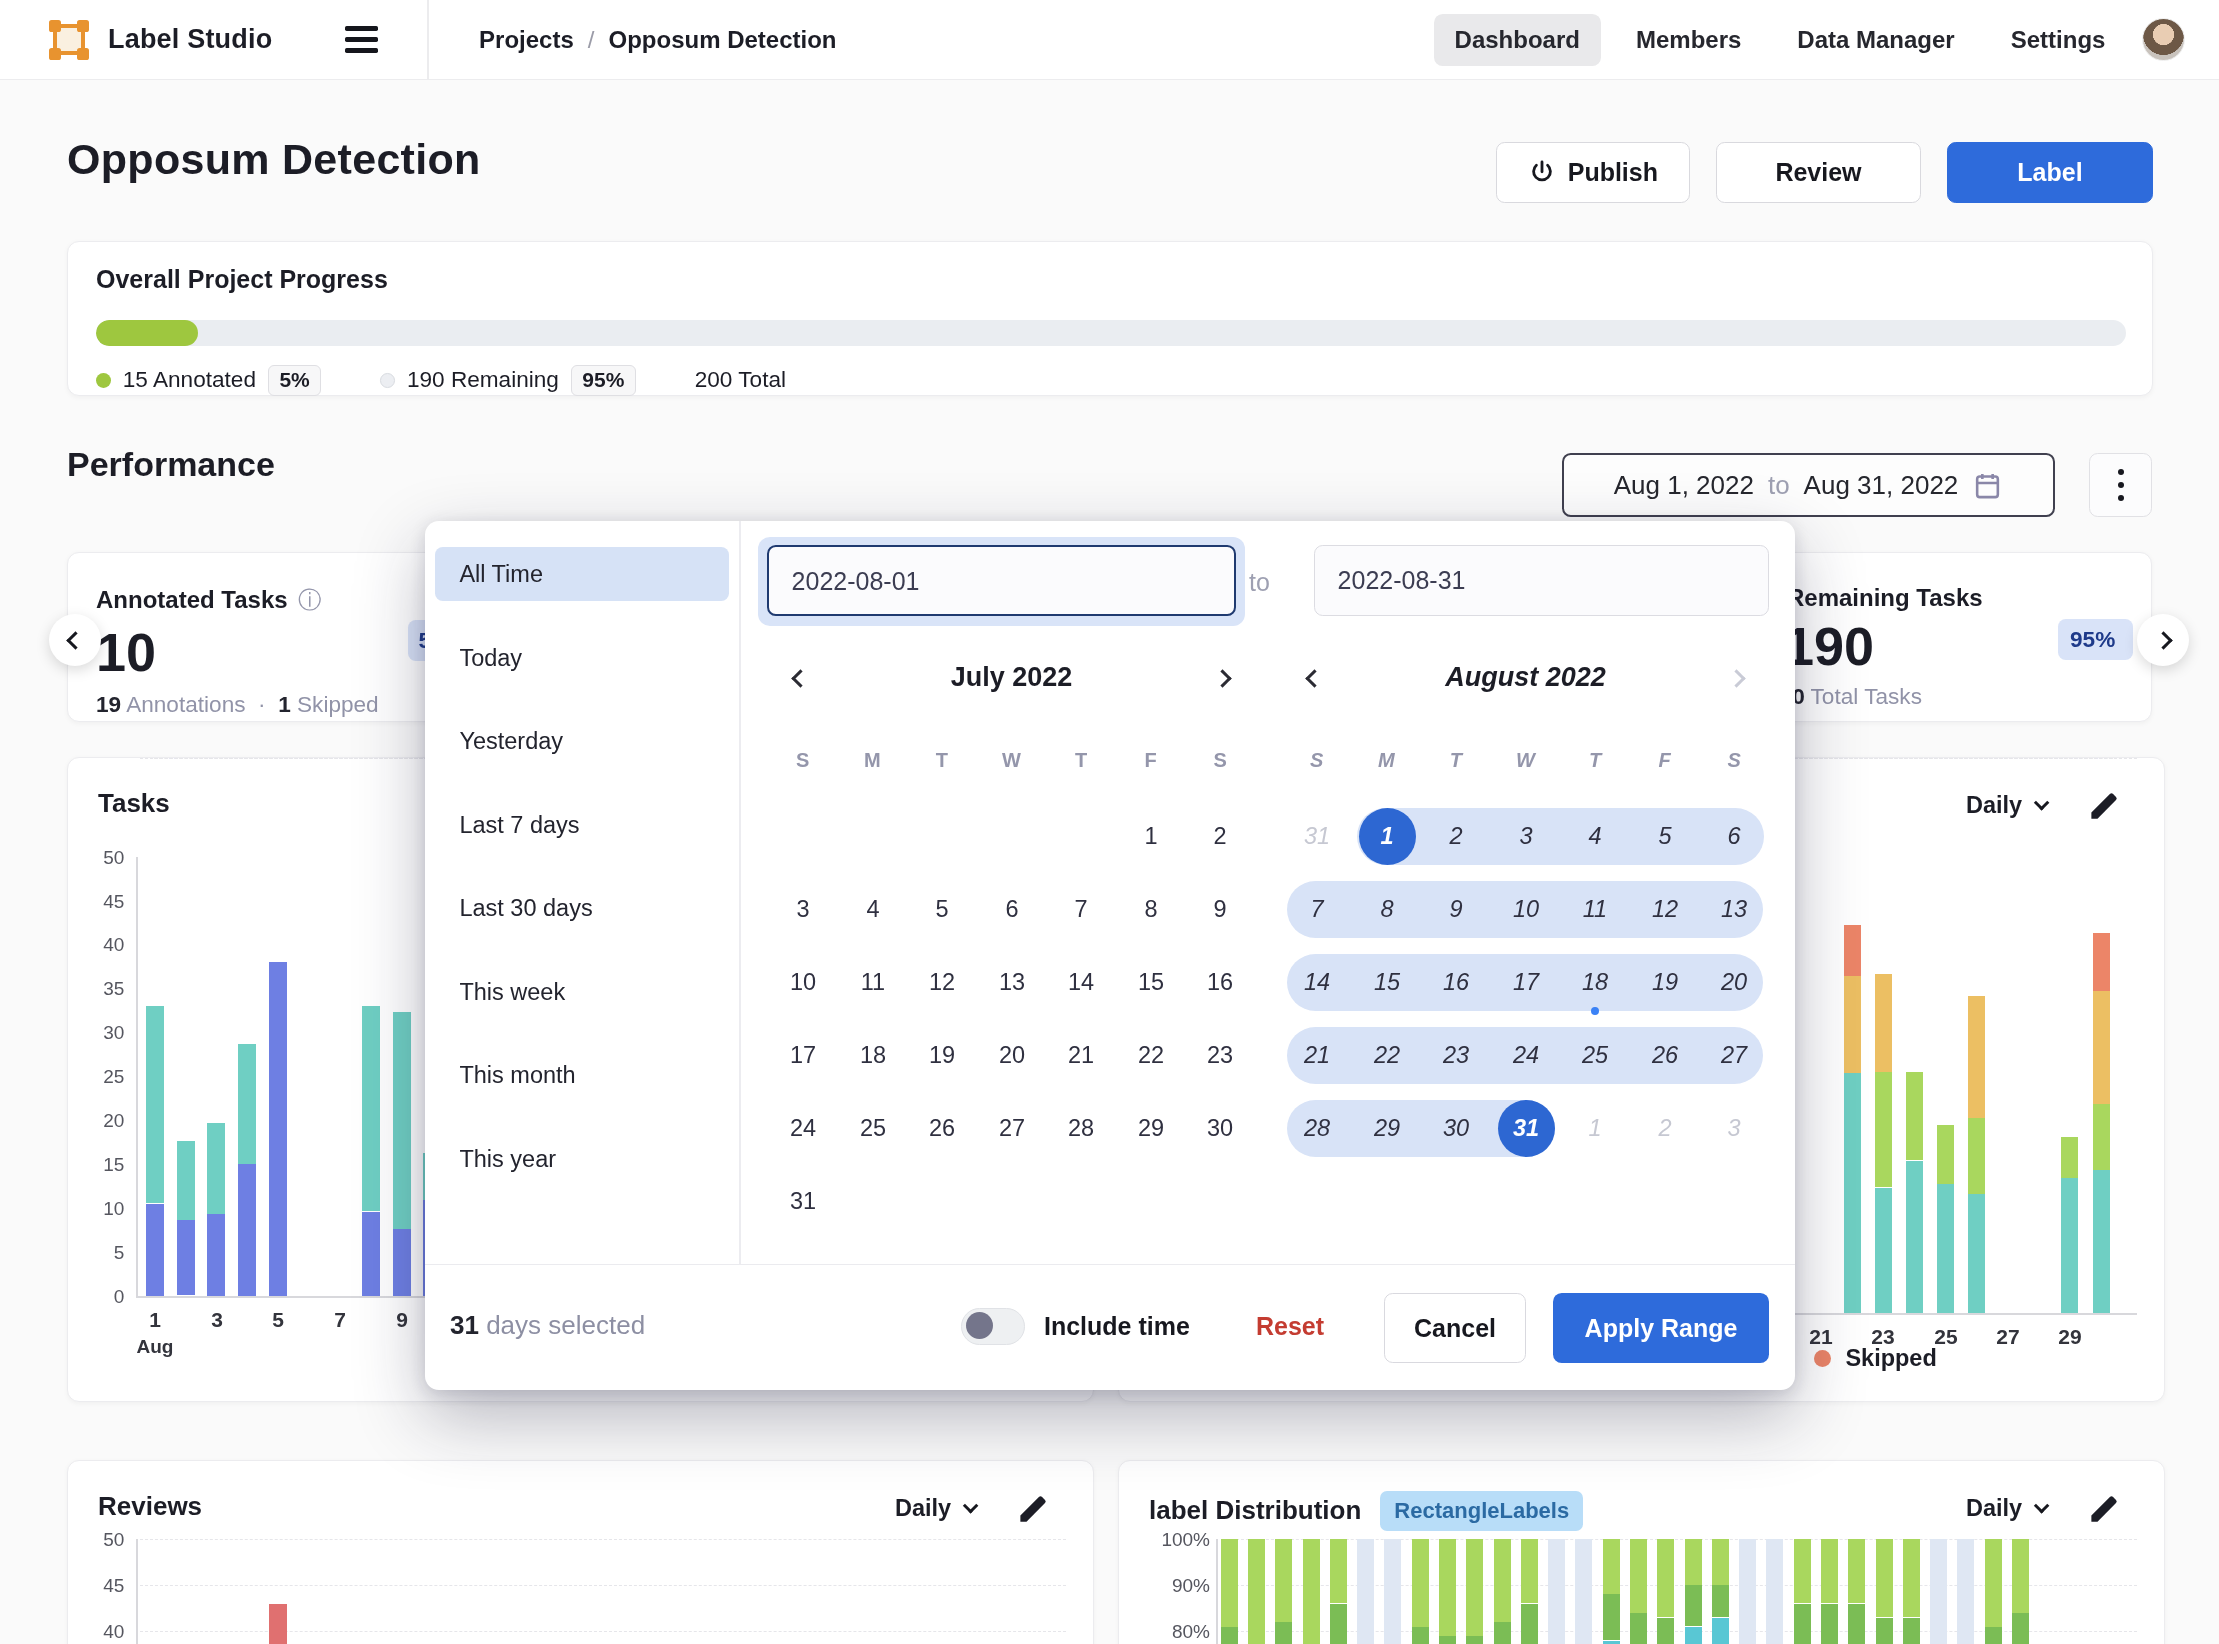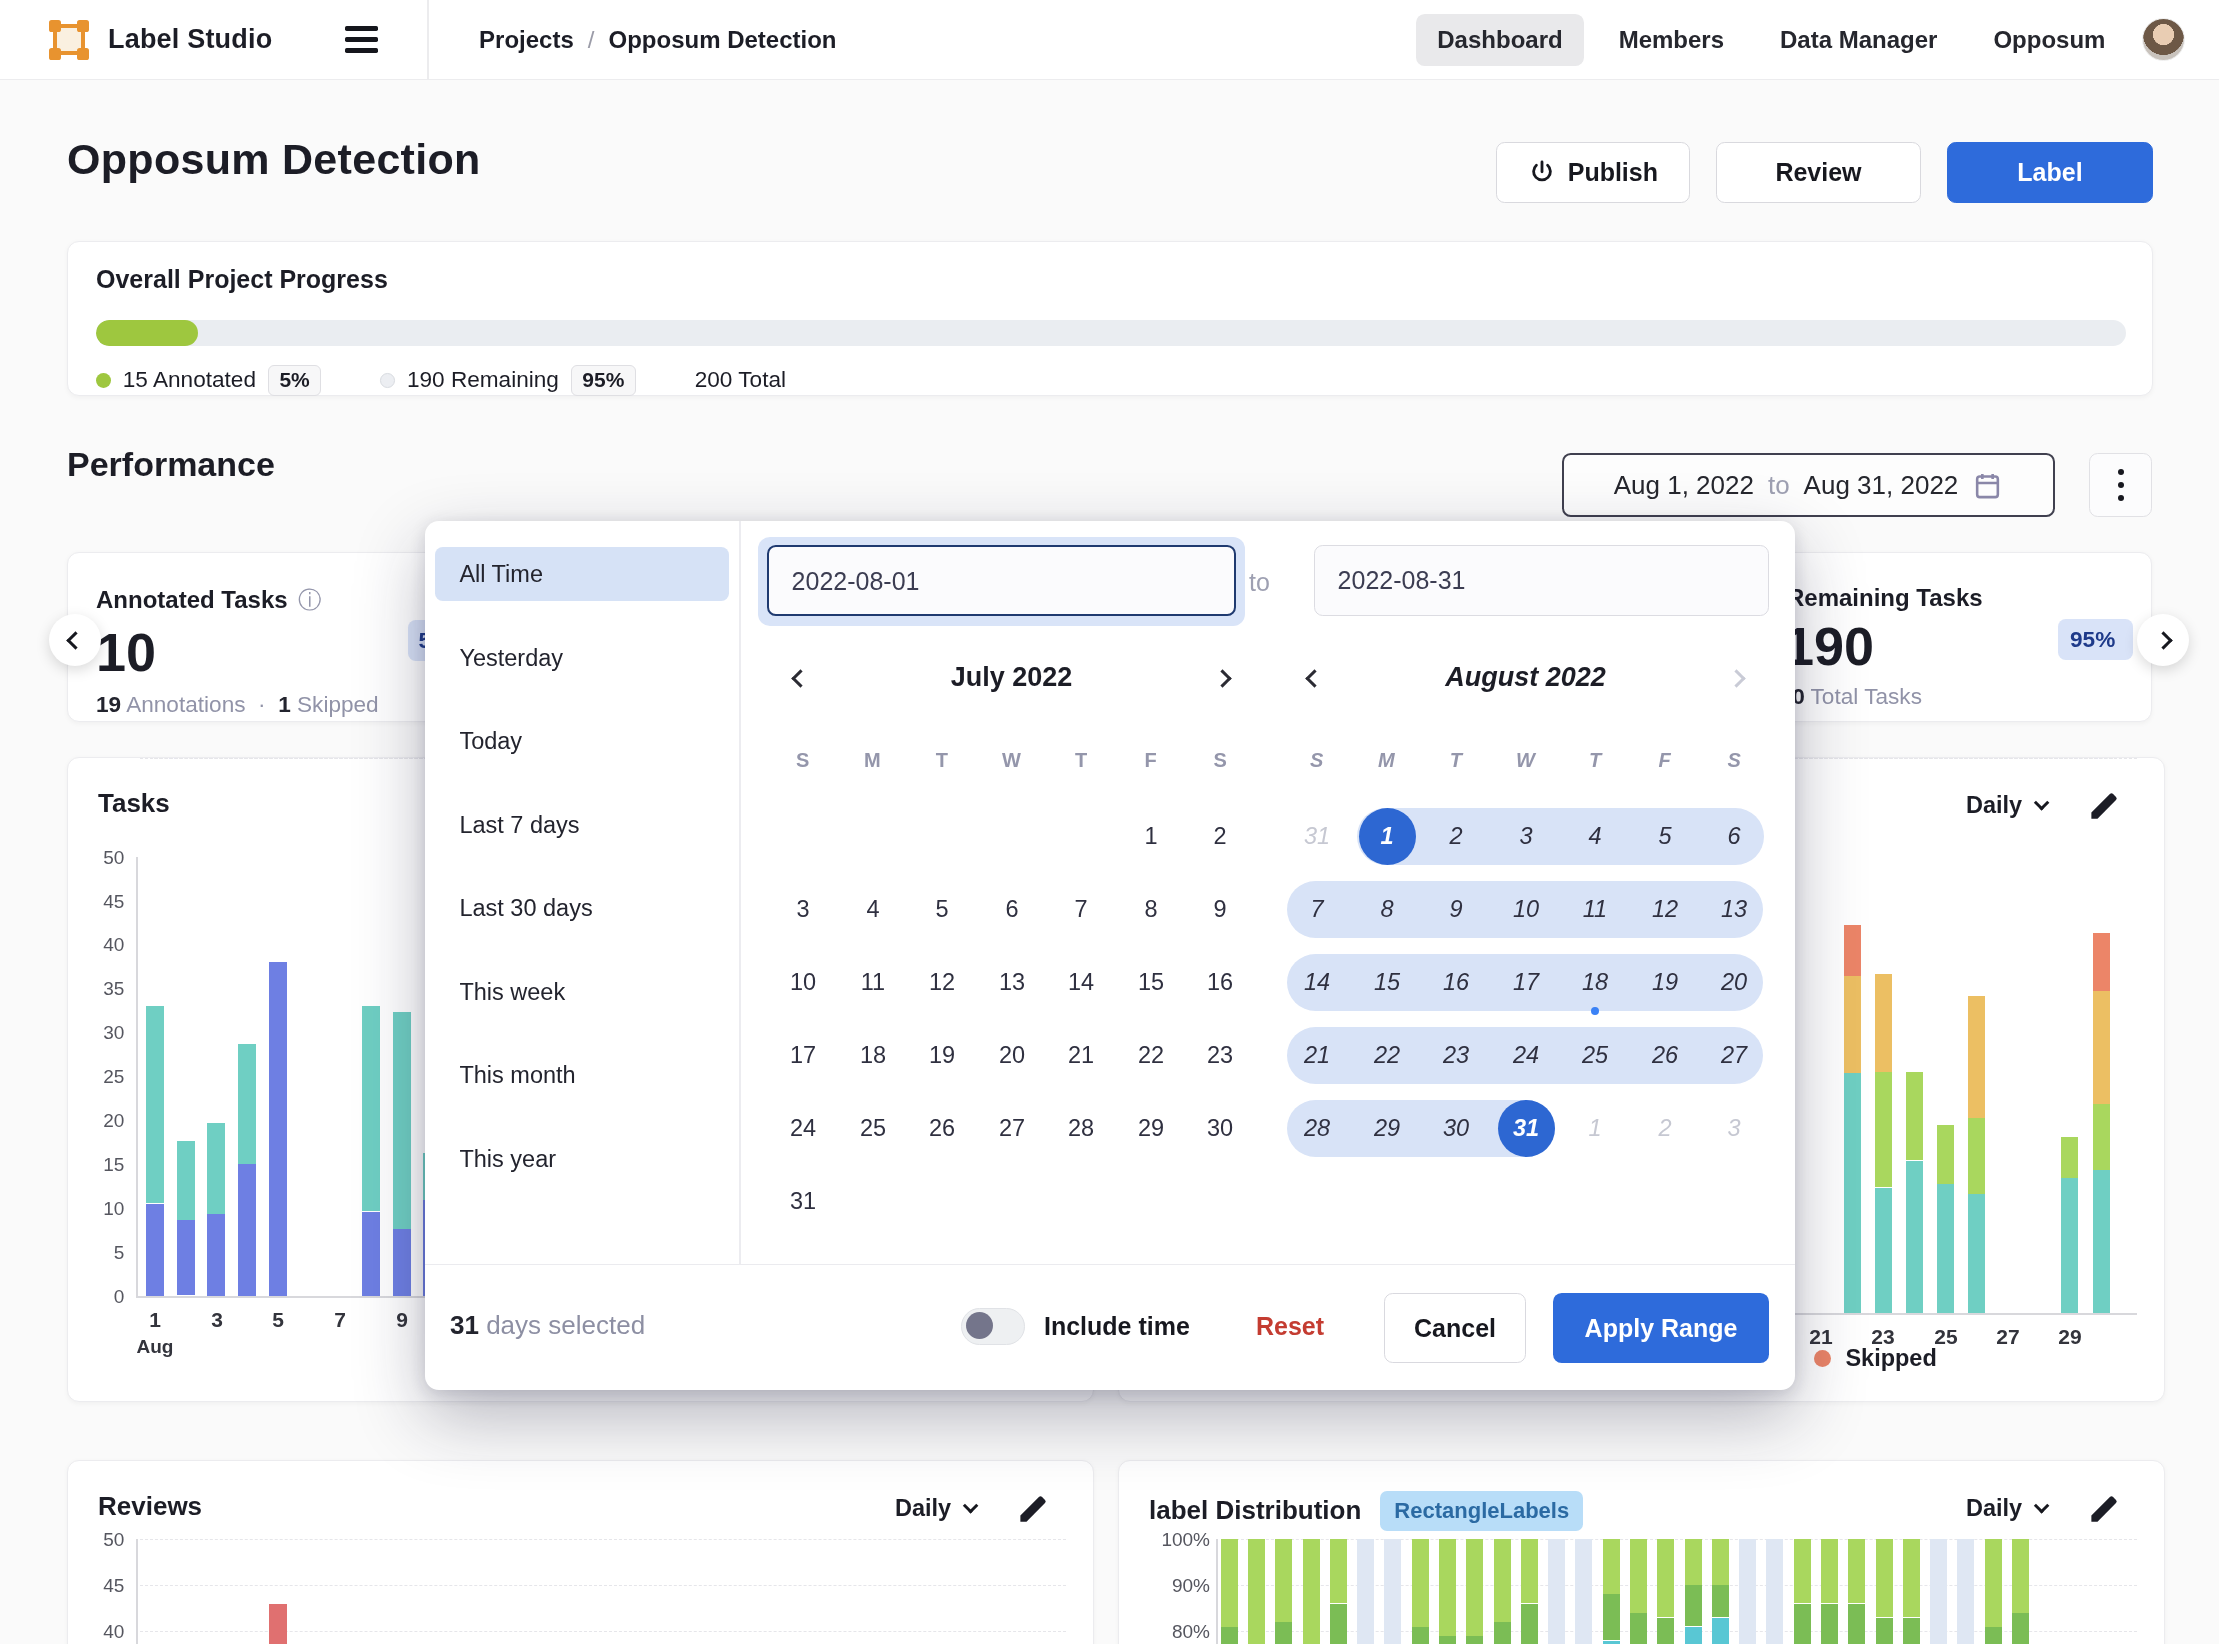--- a/index.html
+++ b/index.html
@@ -138,21 +138,21 @@
   <div class="hdr-divider"></div>
   <div class="breadcrumb">
     <span>Projects</span>
     <span class="sep">/</span>
     <span>Opposum Detection</span>
   </div>
   <div class="nav">
       <div class="tab active">Dashboard</div>
       <div class="tab">Members</div>
       <div class="tab">Data Manager</div>
-      <div class="tab">Opposum</div>
+      <div class="tab">Settings</div>
     </div>
   <div class="avatar"></div>
 </div>
 
 <div class="page-title">Opposum Detection</div>
 <div class="title-actions">
   <button class="btn outline">
     <svg width="28" height="28" viewBox="0 0 24 24" fill="none" stroke="#17181f" stroke-width="2.4" stroke-linecap="round">
       <path d="M12 2.5v8.5"></path>
         <path d="M7.2 5.4a7.2 7.2 0 1 0 9.6 0"></path>
@@ -510,22 +510,22 @@
     <div class="bar-seg" style="left: 838px; top: 78px; width: 17.4px; height: 261px; background: rgb(223, 231, 243);"></div>
     <div class="bar-seg" style="left: 866px; top: 78px; width: 17.4px; height: 88px; background: rgb(169, 215, 94);"></div>
     <div class="bar-seg" style="left: 866px; top: 166px; width: 17.4px; height: 261px; background: rgb(123, 189, 85);"></div>
     <div class="bar-seg" style="left: 893px; top: 78px; width: 17.4px; height: 74px; background: rgb(169, 215, 94);"></div>
     <div class="bar-seg" style="left: 893px; top: 152px; width: 17.4px; height: 261px; background: rgb(123, 189, 85);"></div>
   </div>
 
 <div class="modal">
   <div class="presets" id="presets">
       <div class="preset selected">All Time</div>
+      <div class="preset">Today</div>
       <div class="preset">Yesterday</div>
-      <div class="preset">Today</div>
       <div class="preset">Last 7 days</div>
       <div class="preset">Last 30 days</div>
       <div class="preset">This week</div>
       <div class="preset">This month</div>
       <div class="preset">This year</div>
     </div>
   <div class="v-divider"></div>
 
   <div class="focus-wrap"></div>
   <div class="date-input start">2022-08-01</div>

